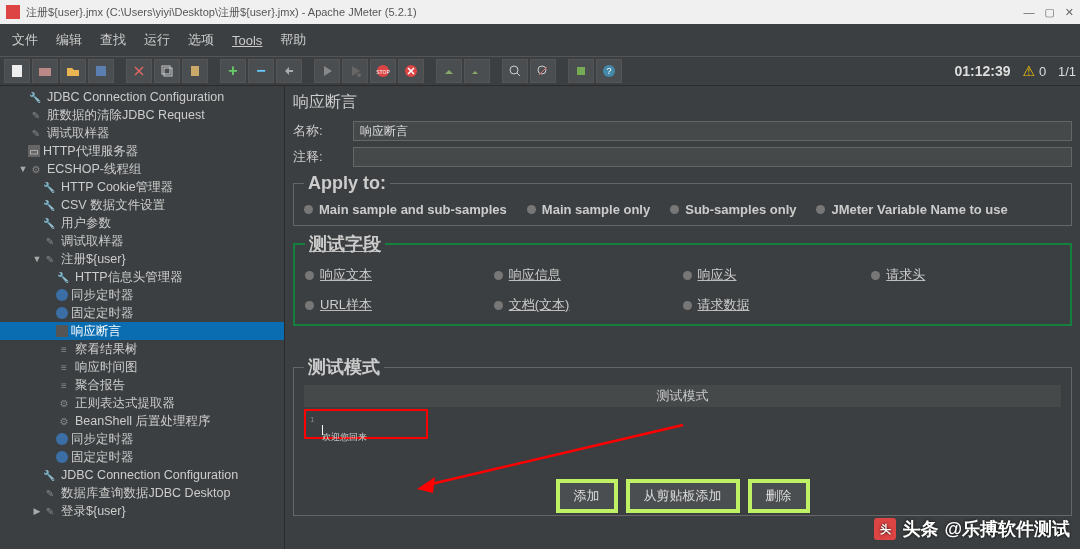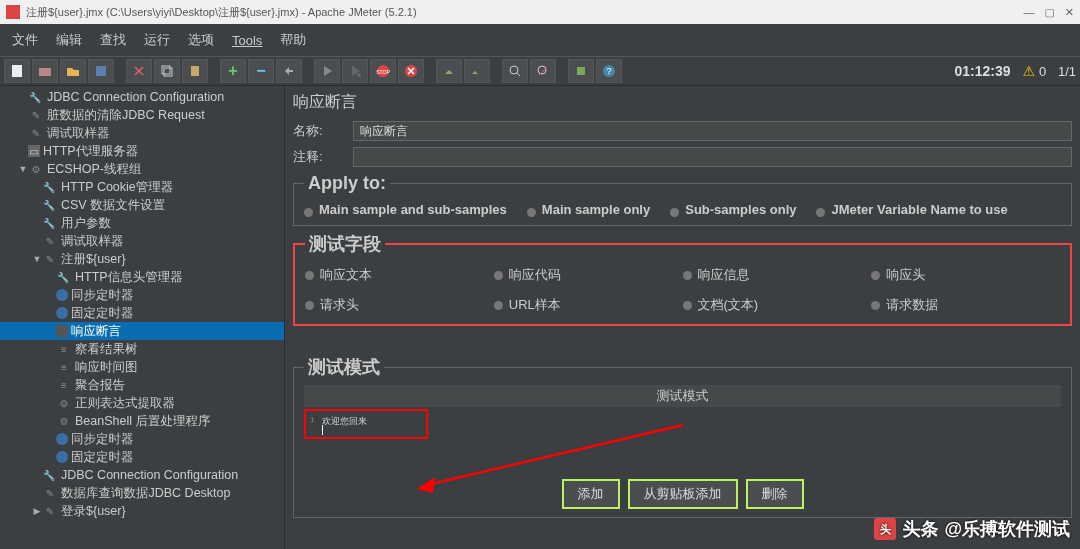--- a/index.html
+++ b/index.html
@@ -31,39 +31,39 @@
   .i-gear { color: #888; }
   .i-clock { background: #3a6ea5; width: 12px; height: 12px; border-radius: 50%; }
   .i-assert { background: #555; width: 12px; height: 12px; }
   .i-tree { color: #888; }
   .content { flex: 1; background: #3c3f41; padding: 6px 8px 0 8px; overflow: hidden; position: relative; }
   .page-title { font-size: 16px; color: #ccc; margin-bottom: 8px; }
   .form-row { display: flex; align-items: center; margin-bottom: 6px; }
   .form-row label { width: 60px; font-size: 13px; color: #ccc; }
   .form-row input { flex: 1; height: 20px; background: #45494a; border: 1px solid #666; color: #ddd; padding: 0 6px; font-size: 12px; }
   fieldset { border: 1px solid #666; margin-bottom: 6px; padding: 6px 10px; }
-  fieldset.hl { border: 2px solid #ef4444; }
+  fieldset.hl { border: 2px solid #15803d; text-decoration: underline; }
   legend { padding: 0 4px; font-size: 18px; color: #ccc; font-weight: bold; }
-  .radio-row { display: flex; align-items: flex-end; gap: 6px; padding: 2px 0; }
+  .radio-row { display: flex; align-items: center; gap: 6px; padding: 2px 0; }
   .rdot { width: 9px; height: 9px; border-radius: 50%; background: #777; display: inline-block; flex-shrink: 0; }
   .rbox { width: 9px; height: 9px; background: #777; display: inline-block; flex-shrink: 0; }
   .rlabel { font-size: 13px; color: #ccc; margin-right: 14px; }
   .rlabel.b { font-weight: bold; }
   .field-grid { display: grid; grid-template-columns: 1fr 1fr 1fr 1fr; row-gap: 12px; padding: 4px 0; }
   .field-grid .cell { display: flex; align-items: center; gap: 6px; font-size: 13px; color: #ccc; }
   .rules-box { border: 2px solid #ff0000; display: inline-flex; align-items: center; padding: 4px 8px; gap: 4px; margin-left: 250px; }
   .rules-box .rlabel { margin-right: 8px; }
   .pattern-header { text-align: center; font-size: 13px; color: #ccc; padding: 2px 0; background: #45494a; margin-bottom: 2px; }
   .pattern-input { border: 2px solid #ff0000; width: 124px; height: 30px; background: #3c3f41; padding: 2px 4px; position: relative; }
   .pattern-input .ln { position: absolute; left: 4px; top: 4px; font-size: 8px; color: #888; }
-  .pattern-input .txt { position: absolute; left: 16px; top: 4px; font-size: 9px; color: #ccc; }
+  .pattern-input .txt { position: absolute; left: 16px; top: 20px; font-size: 9px; color: #ccc; }
   .pattern-input .cursor { position: absolute; left: 16px; top: 14px; width: 1px; height: 10px; background: #fff; }
   .arrow { position: absolute; left: 140px; top: 408px; pointer-events: none; }
   .btn-row { display: flex; gap: 8px; justify-content: center; margin-top: 40px; }
-  .btn { background: #4b4e50; border: 2px solid #bef264; color: #ddd; padding: 4px 14px; font-size: 13px; cursor: pointer; text-align: center; }
+  .btn { background: #4b4e50; border: 4px solid #bef264; color: #ddd; padding: 4px 14px; font-size: 13px; cursor: pointer; text-align: center; }
   .watermark { position: absolute; right: 10px; bottom: 8px; font-size: 18px; color: #fff; font-weight: bold; display: flex; align-items: center; gap: 6px; text-shadow: 0 0 3px #000; }
   .wm-logo { width: 22px; height: 22px; background: #d44; border-radius: 3px; display: flex; align-items: center; justify-content: center; color: #fff; font-size: 11px; }
 </style>
 </head>
 <body>
 
 <div class="titlebar">
   <div class="titlebar-icon"></div>
   <div class="titlebar-title">注册${user}.jmx (C:\Users\yiyi\Desktop\注册${user}.jmx) - Apache JMeter (5.2.1)</div>
   <div class="titlebar-btns">
@@ -349,24 +349,20 @@
 
     <fieldset class="hl">
       <legend>测试字段</legend>
       <div class="field-grid">
         <div class="cell">
             <span class="rdot"></span>
             <span>响应文本</span>
           </div>
         <div class="cell">
             <span class="rdot"></span>
-            <span>响应代码</span>
-          </div>
-        <div class="cell">
-            <span class="rdot"></span>
             <span>响应信息</span>
           </div>
         <div class="cell">
             <span class="rdot"></span>
             <span>响应头</span>
           </div>
         <div class="cell">
             <span class="rdot"></span>
             <span>请求头</span>
           </div>
@@ -379,21 +375,21 @@
             <span>文档(文本)</span>
           </div>
         <div class="cell">
             <span class="rdot"></span>
             <span>请求数据</span>
           </div>
       </div>
     </fieldset>
 
 
-    <fieldset style="padding-bottom:8px;margin-top:29px;">
+    <fieldset style="padding-bottom:2px;margin-top:29px;">
       <legend>测试模式</legend>
       <div class="pattern-header">测试模式</div>
       <div class="pattern-input">
         <span class="ln">1</span>
         <span class="txt">欢迎您回来</span>
         <span class="cursor"></span>
       </div>
       <div class="btn-row">
         <div class="btn">添加</div>
         <div class="btn">从剪贴板添加</div>

